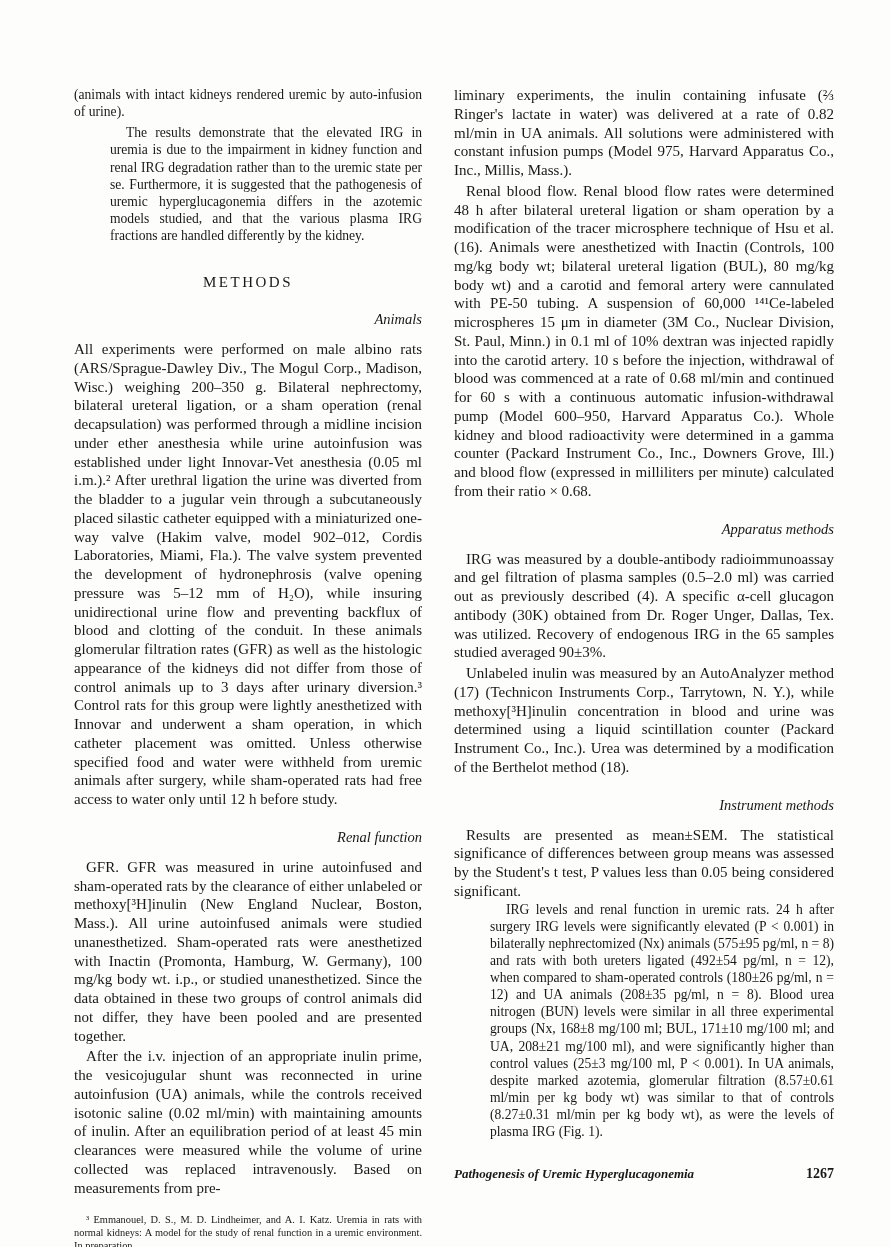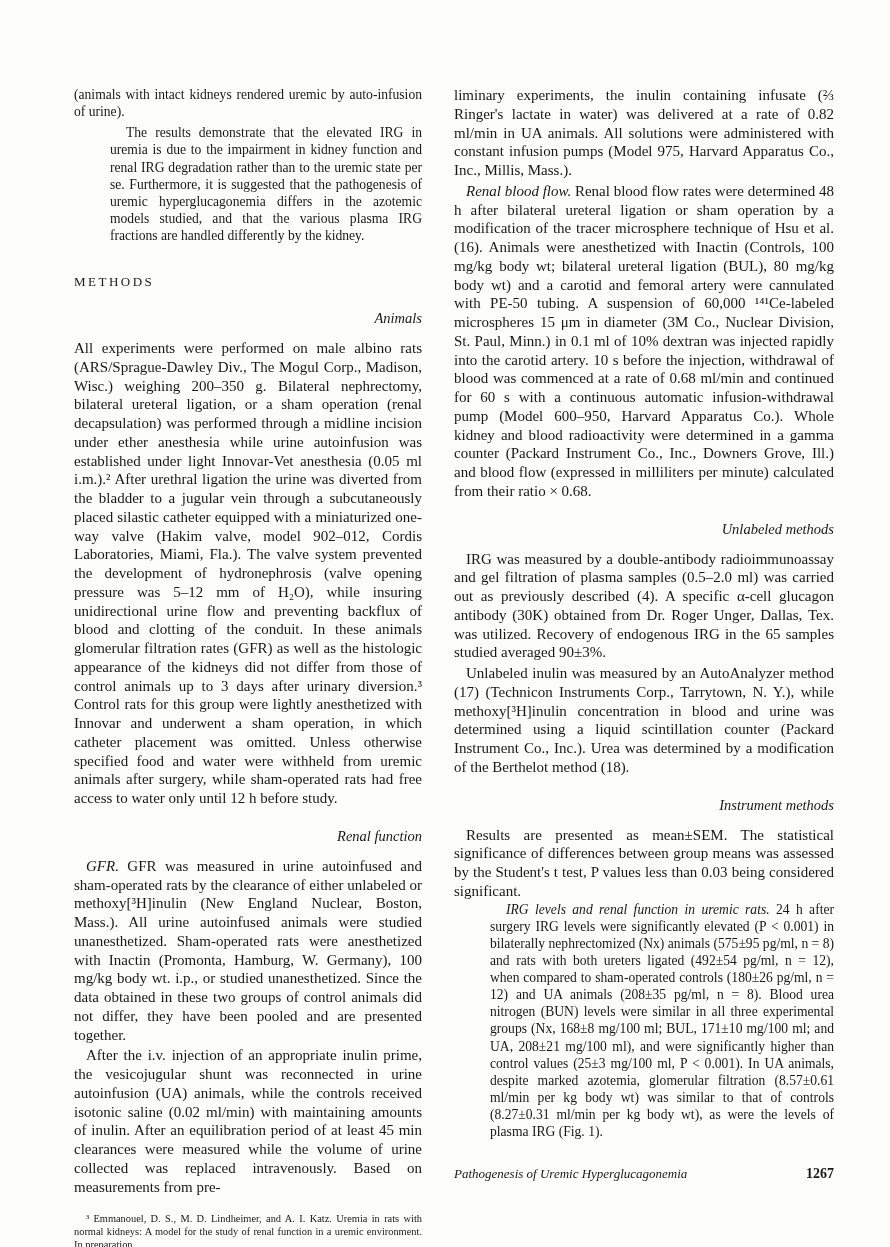--- a/index.html
+++ b/index.html
@@ -24,45 +24,46 @@
   .body-lg { font-size: 13.6px; line-height: 1.26; }
   .body-sm { font-size: 15px; line-height: 1.25; }
 
   .indent-lg { text-indent: 16px; margin-left: 36px; }
   .indent-sm { text-indent: 12px; }
 
   .gap-lg { margin-top: 4px; }
   .gap-sm { margin-top: 2px; }
 
   .section-head {
-    font-size: 13px;
+    font-size: 15px;
     font-weight: normal;
+    text-align: center;
     letter-spacing: 2.5px;
     margin: 30px 0 16px 0;
   }
   .sub-head {
     font-style: italic;
     font-weight: normal;
     font-size: 14.5px;
     margin: 20px 0 12px 0;
     text-align: right;
   }
-  .lead-italic { font-style: italic; }
+  .lead-italic { }
 
   .footnotes { margin-top: 16px; }
   .fn { font-size: 10.4px; line-height: 1.25; }
   .fn + .fn { margin-top: 1px; }
 
   .page-footer {
     display: flex;
     justify-content: space-between;
     align-items: baseline;
     margin-top: 26px;
   }
-  .footer-title { font-style: italic; font-weight: normal; font-size: 13px; }
+  .footer-title { font-style: italic; font-weight: bold; font-size: 13px; }
   .footer-page  { font-weight: bold; font-size: 14px; font-style: normal; text-align: right; }
 </style>
 </head>
 <body>
 
 <div class="page">
   <div class="columns">
 
     <div class="col-left">
       <p class="body-lg">(animals with intact kidneys rendered uremic by auto-infusion of urine).</p>
@@ -79,26 +80,26 @@
 
       <div class="footnotes">
         <p class="fn indent-sm">³ Emmanouel, D. S., M. D. Lindheimer, and A. I. Katz. Uremia in rats with normal kidneys: A model for the study of renal function in a uremic environment. In preparation.</p>
       </div>
     </div>
 
     <div class="col-right">
       <p class="body-sm">liminary experiments, the inulin containing infusate (⅔ Ringer's lactate in water) was delivered at a rate of 0.82 ml/min in UA animals. All solutions were administered with constant infusion pumps (Model 975, Harvard Apparatus Co., Inc., Millis, Mass.).</p>
       <p class="body-sm indent-sm gap-sm"><span class="lead-italic">Renal blood flow.</span><span> Renal blood flow rates were determined 48 h after bilateral ureteral ligation or sham operation by a modification of the tracer microsphere technique of Hsu et al. (16). Animals were anesthetized with Inactin (Controls, 100 mg/kg body wt; bilateral ureteral ligation (BUL), 80 mg/kg body wt) and a carotid and femoral artery were cannulated with PE-50 tubing. A suspension of 60,000 ¹⁴¹Ce-labeled microspheres 15 μm in diameter (3M Co., Nuclear Division, St. Paul, Minn.) in 0.1 ml of 10% dextran was injected rapidly into the carotid artery. 10 s before the injection, withdrawal of blood was commenced at a rate of 0.68 ml/min and continued for 60 s with a continuous automatic infusion-withdrawal pump (Model 600–950, Harvard Apparatus Co.). Whole kidney and blood radioactivity were determined in a gamma counter (Packard Instrument Co., Inc., Downers Grove, Ill.) and blood flow (expressed in milliliters per minute) calculated from their ratio × 0.68.</span></p>
 
-      <h3 class="sub-head">Unlabeled methods</h3>
+      <h3 class="sub-head">Apparatus methods</h3>
       <p class="body-sm indent-sm">IRG was measured by a double-antibody radioimmunoassay and gel filtration of plasma samples (0.5–2.0 ml) was carried out as previously described (4). A specific α-cell glucagon antibody (30K) obtained from Dr. Roger Unger, Dallas, Tex. was utilized. Recovery of endogenous IRG in the 65 samples studied averaged 90±3%.</p>
       <p class="body-sm indent-sm gap-sm">Unlabeled inulin was measured by an AutoAnalyzer method (17) (Technicon Instruments Corp., Tarrytown, N. Y.), while methoxy[³H]inulin concentration in blood and urine was determined using a liquid scintillation counter (Packard Instrument Co., Inc.). Urea was determined by a modification of the Berthelot method (18).</p>
 
       <h3 class="sub-head">Instrument methods</h3>
-      <p class="body-sm indent-sm">Results are presented as mean±SEM. The statistical significance of differences between group means was assessed by the Student's t test, P values less than 0.03 being considered significant.</p>
+      <p class="body-sm indent-sm">Results are presented as mean±SEM. The statistical significance of differences between group means was assessed by the Student's t test, P values less than 0.05 being considered significant.</p>
 
       <p class="body-lg indent-lg"><span class="lead-italic">IRG levels and renal function in uremic rats.</span><span>  24 h after surgery IRG levels were significantly elevated (P &lt; 0.001) in bilaterally nephrectomized (Nx) animals (575±95 pg/ml, n = 8) and rats with both ureters ligated (492±54 pg/ml, n = 12), when compared to sham-operated controls (180±26 pg/ml, n = 12) and UA animals (208±35 pg/ml, n = 8). Blood urea nitrogen (BUN) levels were similar in all three experimental groups (Nx, 168±8 mg/100 ml; BUL, 171±10 mg/100 ml; and UA, 208±21 mg/100 ml), and were significantly higher than control values (25±3 mg/100 ml, P &lt; 0.001). In UA animals, despite marked azotemia, glomerular filtration (8.57±0.61 ml/min per kg body wt) was similar to that of controls (8.27±0.31 ml/min per kg body wt), as were the levels of plasma IRG (Fig. 1).</span></p>
 
       <div class="page-footer">
         <span class="footer-title">Pathogenesis of Uremic Hyperglucagonemia</span>
         <span class="footer-page">1267</span>
       </div>
     </div>
 
   </div>

